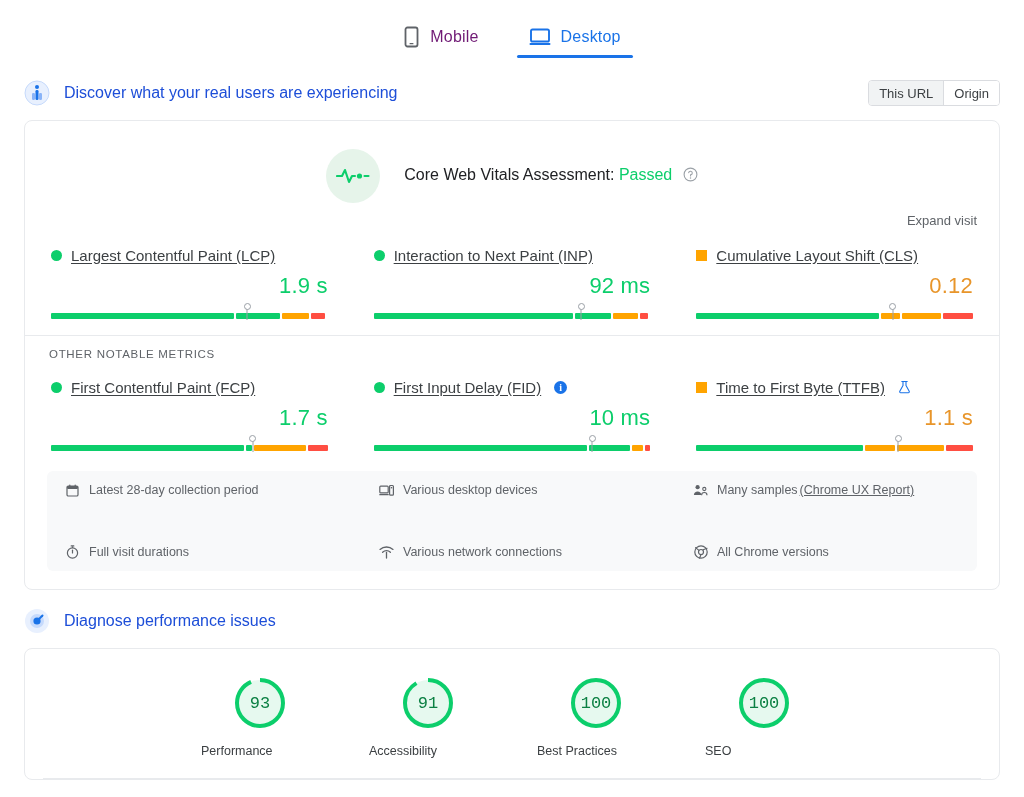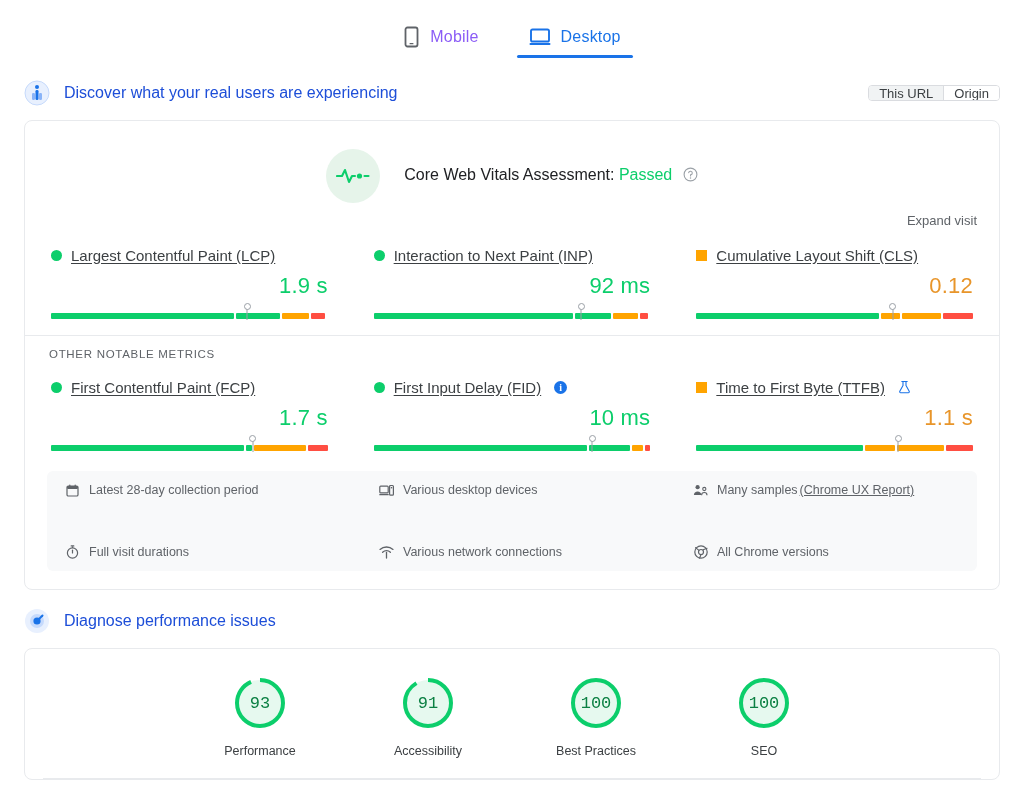--- a/index.html
+++ b/index.html
@@ -23,21 +23,21 @@
   }
   .tab {
     display: flex;
     align-items: center;
     gap: 10px;
     padding: 6px 12px 0 12px;
     height: 48px;
     cursor: pointer;
     position: relative;
   }
-  .tab-label { font-size: 16px; color: #8b5cf6; letter-spacing: .2px; }
+  .tab-label { font-size: 16px; color: #701a75; letter-spacing: .2px; }
   .tab.active .tab-label { color: #1a73e8; font-weight: 500; }
   .tab .underline {
     position: absolute;
     left: 0; right: 0; bottom: 0;
     height: 3px; border-radius: 2px;
     background: #1a73e8;
   }
   .tab .ico { display: flex; align-items: center; }
 
   
@@ -56,21 +56,21 @@
   }
   .section-title { font-size: 16px; font-weight: 500; color: #1d4ed8; }
   .spacer { flex: 1; }
 
   
   .segmented {
     display: flex;
     border: 1px solid #dadce0;
     border-radius: 4px;
     overflow: hidden;
-    height: 16px;
+    height: 26px;
     justify-content: flex-end;
   }
   .seg {
     font-size: 13px;
     color: #3c4043;
     padding: 0 10px;
     display: flex; align-items: center;
     background: #fff;
     cursor: pointer;
   }
@@ -201,21 +201,21 @@
   .meta-item .mi { width: 15px; flex: 0 0 15px; display: flex; justify-content: center; }
   .meta-link { text-decoration: underline; cursor: pointer; color: #5f6368; }
 
   
   .gauges {
     display: flex;
     justify-content: center;
     gap: 50px;
     padding: 26px 0 14px 0;
   }
-  .gauge { width: 118px; text-align: center; cursor: pointer; }
+  .gauge { width: 118px; text-align: left; cursor: pointer; }
   .gauge-ring { position: relative; width: 56px; height: 56px; margin: 0 auto; }
   .gauge-num {
     position: absolute; inset: 0;
     display: flex; align-items: center; justify-content: center;
     font-size: 17px; color: #0b8043;
     font-family: "Liberation Mono", monospace;
   }
   .gauge-label { margin-top: 13px; font-size: 12.5px; color: #3c4043; }
   .gauge-hr { height: 1px; background: #e8eaed; margin: 6px 18px 0 18px; }
 </style>

